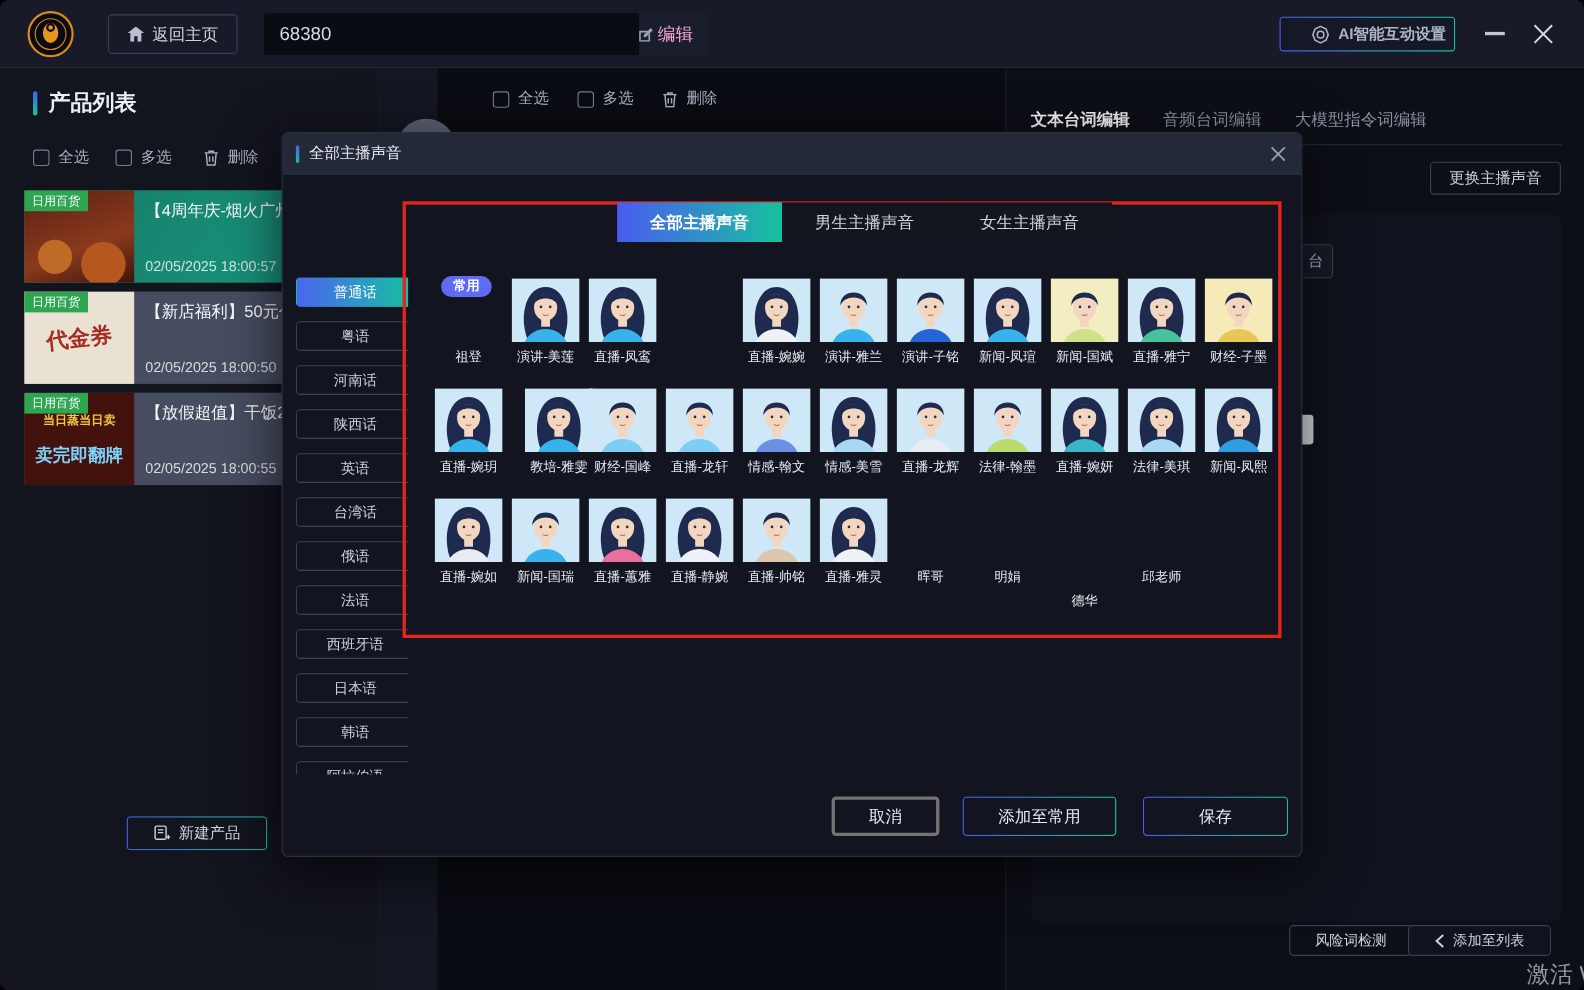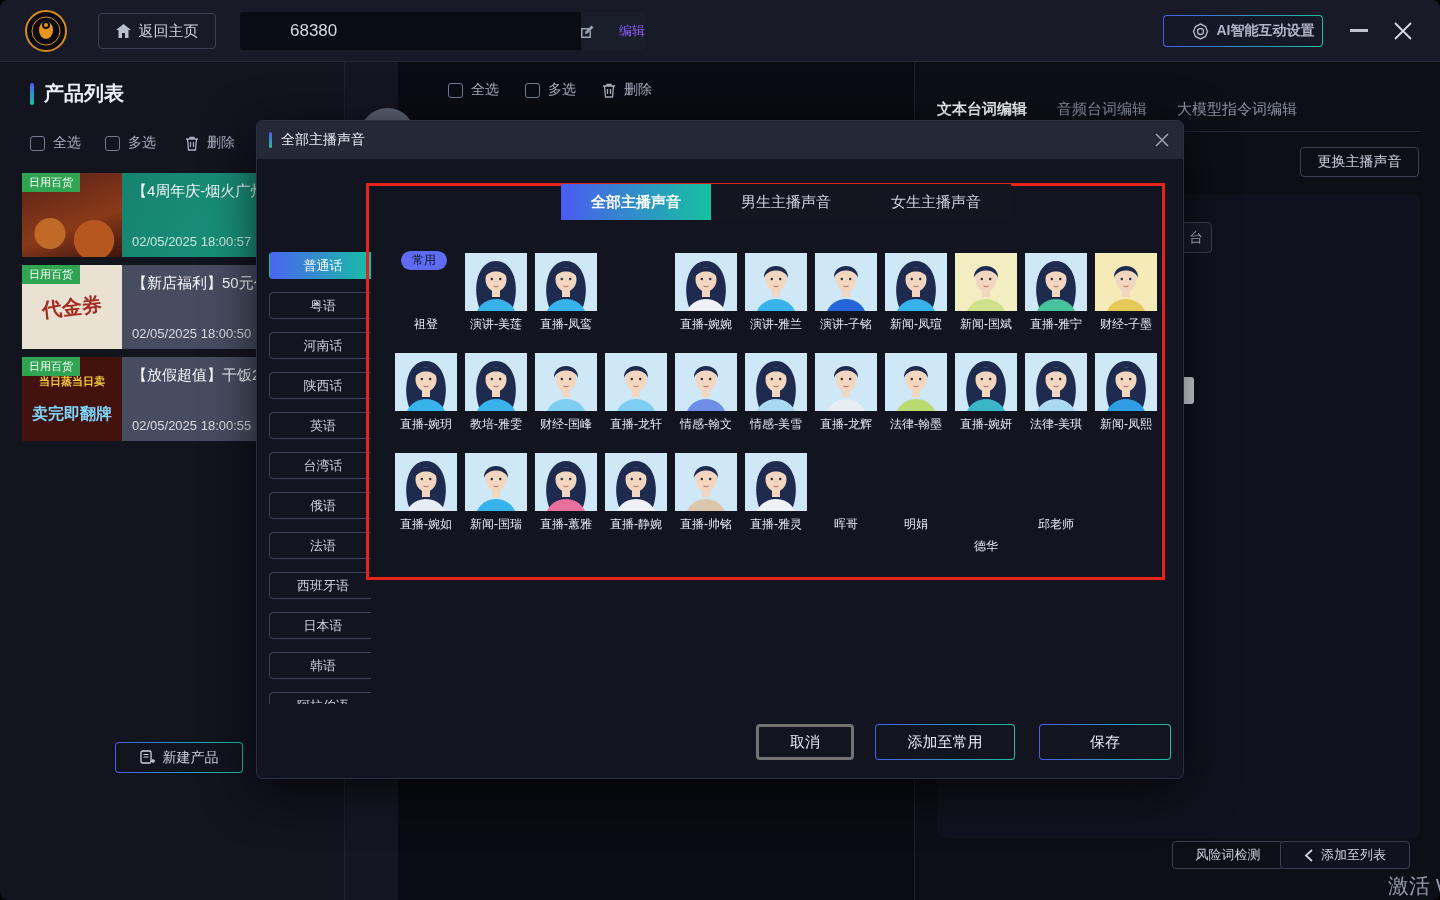--- a/index.html
+++ b/index.html
@@ -6,24 +6,24 @@
   *{box-sizing:border-box;}
   .window{position:relative;width:1440px;height:900px;background:#0c0e16;overflow:hidden;
     border-radius:8px;font-family:"Liberation Sans","DejaVu Sans",sans-serif;color:#e8eaf2;}
 
   
   .topbar{position:absolute;left:0;top:0;width:1440px;height:62px;background:#181b27;border-bottom:1px solid #242836;}
   .logo{position:absolute;left:24px;top:9px;width:44px;height:44px;}
   .btn-outline{display:flex;align-items:center;justify-content:center;gap:8px;border:1px solid #3a4054;border-radius:4px;
     background:transparent;color:#cdd2de;font-size:15px;cursor:pointer;}
   .home-btn{position:absolute;left:98px;top:13px;width:118px;height:36px;}
-  .room-input{position:absolute;left:240px;top:12px;width:405px;height:38px;background:#0a0c14;border-radius:3px;display:flex;align-items:center;padding-left:36px;}
+  .room-input{position:absolute;left:240px;top:12px;width:405px;height:38px;background:#0a0c14;border-radius:3px;display:flex;align-items:center;}
   .room-input .val{flex:1;padding-left:14px;font-size:17px;color:#d6dae4;}
-  .room-input .edit{width:64px;height:38px;background:#1a1e2b;display:flex;align-items:center;justify-content:space-between;gap:4px;
-    color:#8b5cf6;font-size:13px;cursor:pointer;border-radius:0 3px 3px 0;}
+  .room-input .edit{width:64px;height:38px;background:#1a1e2b;display:flex;align-items:center;justify-content:flex-start;gap:4px;
+    color:#f9a8d4;font-size:16px;cursor:pointer;border-radius:0 3px 3px 0;}
   .grad-border{border:1px solid transparent;border-radius:4px;
     background:linear-gradient(#141827,#141827) padding-box,linear-gradient(90deg,#4a5cf0,#18c29c) border-box;padding-left:20px;}
   .ai-btn{position:absolute;left:1163px;top:15px;width:160px;height:32px;display:flex;align-items:center;justify-content:center;gap:8px;
     color:#aeb4c4;font-size:14px;font-weight:bold;cursor:pointer;}
   .win-min{position:absolute;left:1350px;top:29px;width:18px;height:3px;background:#c2c6d2;cursor:pointer;}
   .win-close{position:absolute;left:1392px;top:20px;width:22px;height:22px;cursor:pointer;}
 
   
   .sidebar{position:absolute;left:0;top:62px;width:345px;height:838px;background:#12141e;border-right:1px solid #1d2130;}
   .strip{position:absolute;left:345px;top:62px;width:53px;height:838px;background:#141722;}
@@ -79,21 +79,21 @@
   .modal-close{margin-left:auto;width:18px;height:18px;cursor:pointer;}
   .modal-tabs{position:absolute;left:304px;top:63px;display:flex;z-index:40;}
   .mtab{width:150px;height:36px;display:flex;align-items:center;justify-content:center;font-size:15px;color:#cfd3de;
     background:#14161f;cursor:pointer;}
   .mtab.active{background:linear-gradient(90deg,#4a5cf0,#15c2a0);color:#fff;font-weight:bold;}
   .lang-col{position:absolute;left:12px;top:131px;width:102px;height:452px;overflow:hidden;z-index:10;}
   .lang-btn{width:108px;height:27px;margin-bottom:13px;border:1px solid #3c4258;border-radius:4px;background:transparent;
     color:#cfd3de;font-size:13px;display:flex;align-items:center;justify-content:center;cursor:pointer;}
   .lang-btn.active{background:linear-gradient(90deg,#4a66f0,#15c2a0);border-color:transparent;color:#fff;}
   .common-badge{position:absolute;left:144px;top:130px;width:46px;height:19px;background:#5f6cf2;border-radius:10px;
-    color:#0f172a;font-size:12px;display:flex;align-items:center;justify-content:center;z-index:10;}
+    color:#ffffff;font-size:12px;display:flex;align-items:center;justify-content:center;z-index:10;font-weight:bold;}
   .voice-grid{position:absolute;left:0;top:0;width:100%;height:100%;z-index:10;}
   .vcell{position:absolute;width:66px;text-align:center;cursor:pointer;}
   .vavatar{width:62px;height:58px;margin:0 auto;overflow:hidden;}
   .vname{margin-top:5px;font-size:12px;color:#e6e9f2;white-space:nowrap;}
   .vname-only{position:absolute;width:66px;text-align:center;font-size:12px;color:#e6e9f2;cursor:pointer;white-space:nowrap;}
   .red-box{position:absolute;left:109px;top:62px;width:799px;height:397px;border:3px solid #e8231a;z-index:30;pointer-events:none;}
   .modal-footer-btn{position:absolute;height:36px;display:flex;align-items:center;justify-content:center;font-size:15px;color:#e8eaf2;cursor:pointer;}
   .cancel-btn{left:499px;top:603px;width:98px;border:3px solid #737373;border-radius:4px;background:#12151f;}
   .gradbtn{border:1px solid transparent;border-radius:4px;
     background:linear-gradient(#12151f,#12151f) padding-box,linear-gradient(90deg,#4a5cf0,#18c29c) border-box;}
@@ -454,21 +454,21 @@
               <path d="M12 58 C19 42 43 42 50 58 Z" fill="#38b2ea"></path>
               <ellipse cx="31" cy="26.5" rx="10.5" ry="12" fill="#f2d6bf"></ellipse>
               <circle cx="26.8" cy="26" r="1.2" fill="#2a2d3a"></circle>
               <circle cx="35.2" cy="26" r="1.2" fill="#2a2d3a"></circle>
               <path d="M28.5 33 Q31 34.6 33.5 33" stroke="#b36a5a" stroke-width="1" fill="none"></path>
               <path d="M20 24 C20 11 42 11 42 24 C38 16.5 24 16.5 20 24 Z" fill="#1e2b4e"></path>
             </svg>
           </div>
           <div class="vname">直播-婉玥</div>
         </div>
-        <div class="vcell" style="left: 206px; top: 232px;">
+        <div class="vcell" style="left: 218px; top: 232px;">
           <div class="vavatar">
             <svg width="62" height="58" viewBox="0 0 62 58">
               <rect width="62" height="58" fill="#cfe8f8"></rect>
               <path d="M14 54 C7 34 13 8 31 8 C49 8 55 34 48 54 Z" fill="#1e2b4e"></path>
               <rect x="27" y="34" width="8" height="10" fill="#f2d6bf"></rect>
               <path d="M12 58 C19 42 43 42 50 58 Z" fill="#38b2ea"></path>
               <ellipse cx="31" cy="26.5" rx="10.5" ry="12" fill="#f2d6bf"></ellipse>
               <circle cx="26.8" cy="26" r="1.2" fill="#2a2d3a"></circle>
               <circle cx="35.2" cy="26" r="1.2" fill="#2a2d3a"></circle>
               <path d="M28.5 33 Q31 34.6 33.5 33" stroke="#b36a5a" stroke-width="1" fill="none"></path>

